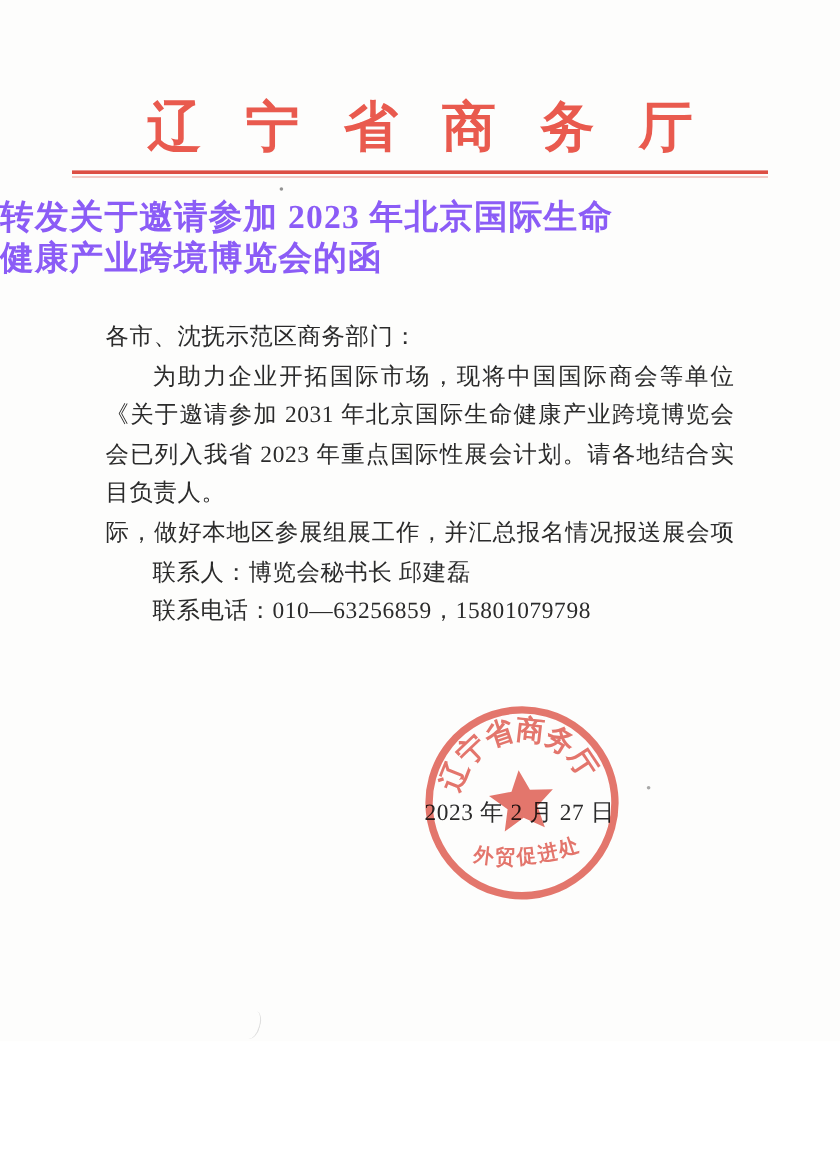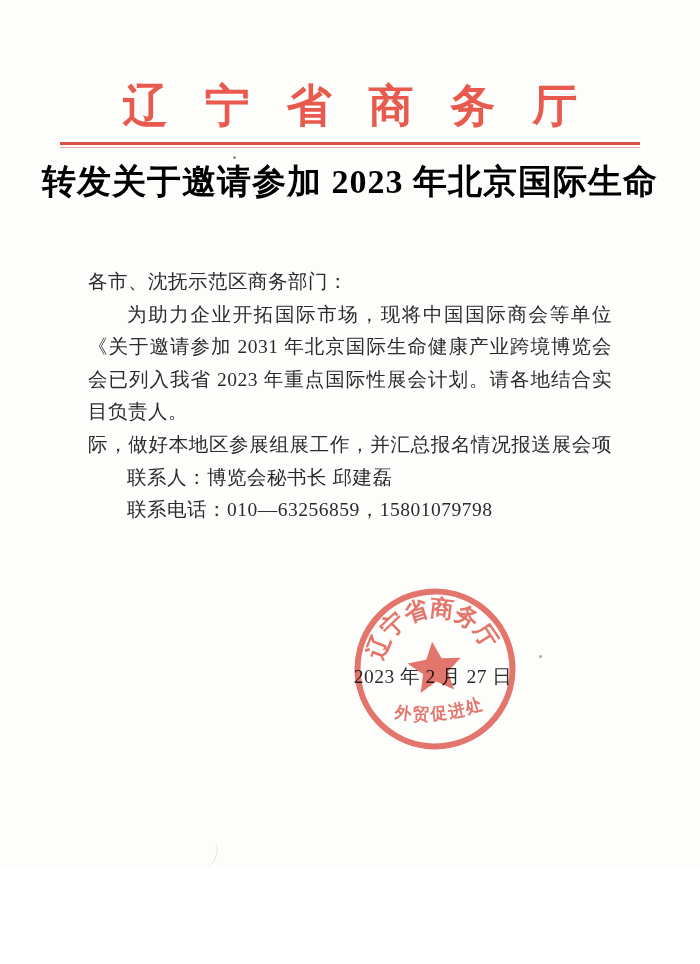--- a/index.html
+++ b/index.html
@@ -24,22 +24,22 @@
   .rule .thick{height:2.5px;background:var(--rule_red,#dc4f44);}
   .rule .gap{height:2px;}
   .rule .thin{height:1.5px;background:#eda79f;}
   .rule-bottom{top:884px;width:541px;}
   .rule-bottom .thin{height:1.5px;background:#eba79e;}
   .rule-bottom .thick{height:2.5px;background:#d94f44;}
 
   
   .doc-title{
     position:absolute;top:165px;left:0;width:700px;
-    text-align:center;color:#000000;
-    font-size:34px;font-weight:700;line-height:34px;
+    color:#8b5cf6;
+    font-size:28px;font-weight:700;line-height:34px;
     letter-spacing:1px;
   }
 
   
   .body-block{
     position:absolute;left:88px;top:266px;width:524px;
     font-size:19.5px;color:#2b2b2b;line-height:32.6px;
     letter-spacing:0.5px;
   }
   .bline{white-space:nowrap;}
@@ -100,20 +100,21 @@
   <div class="agency">辽宁省商务厅</div>
 
   <div class="rule rule-top">
     <div class="thick"></div>
     <div class="gap"></div>
     <div class="thin"></div>
   </div>
 
   <div class="doc-title">
     <div>转发关于邀请参加 2023 年北京国际生命</div>
+    <div>健康产业跨境博览会的函</div>
   </div>
 
   <div class="body-block">
     <div class="bline">各市、沈抚示范区商务部门：</div>
     <div class="bline jl ind">为助力企业开拓国际市场，现将中国国际商会等单位</div>
     <div class="bline jl">《关于邀请参加 2031 年北京国际生命健康产业跨境博览会</div>
     <div class="bline jl">会已列入我省 2023 年重点国际性展会计划。请各地结合实</div>
     <div class="bline">目负责人。</div>
     <div class="bline jl">际，做好本地区参展组展工作，并汇总报名情况报送展会项</div>
     <div class="bline ind">联系人：博览会秘书长 邱建磊</div>

